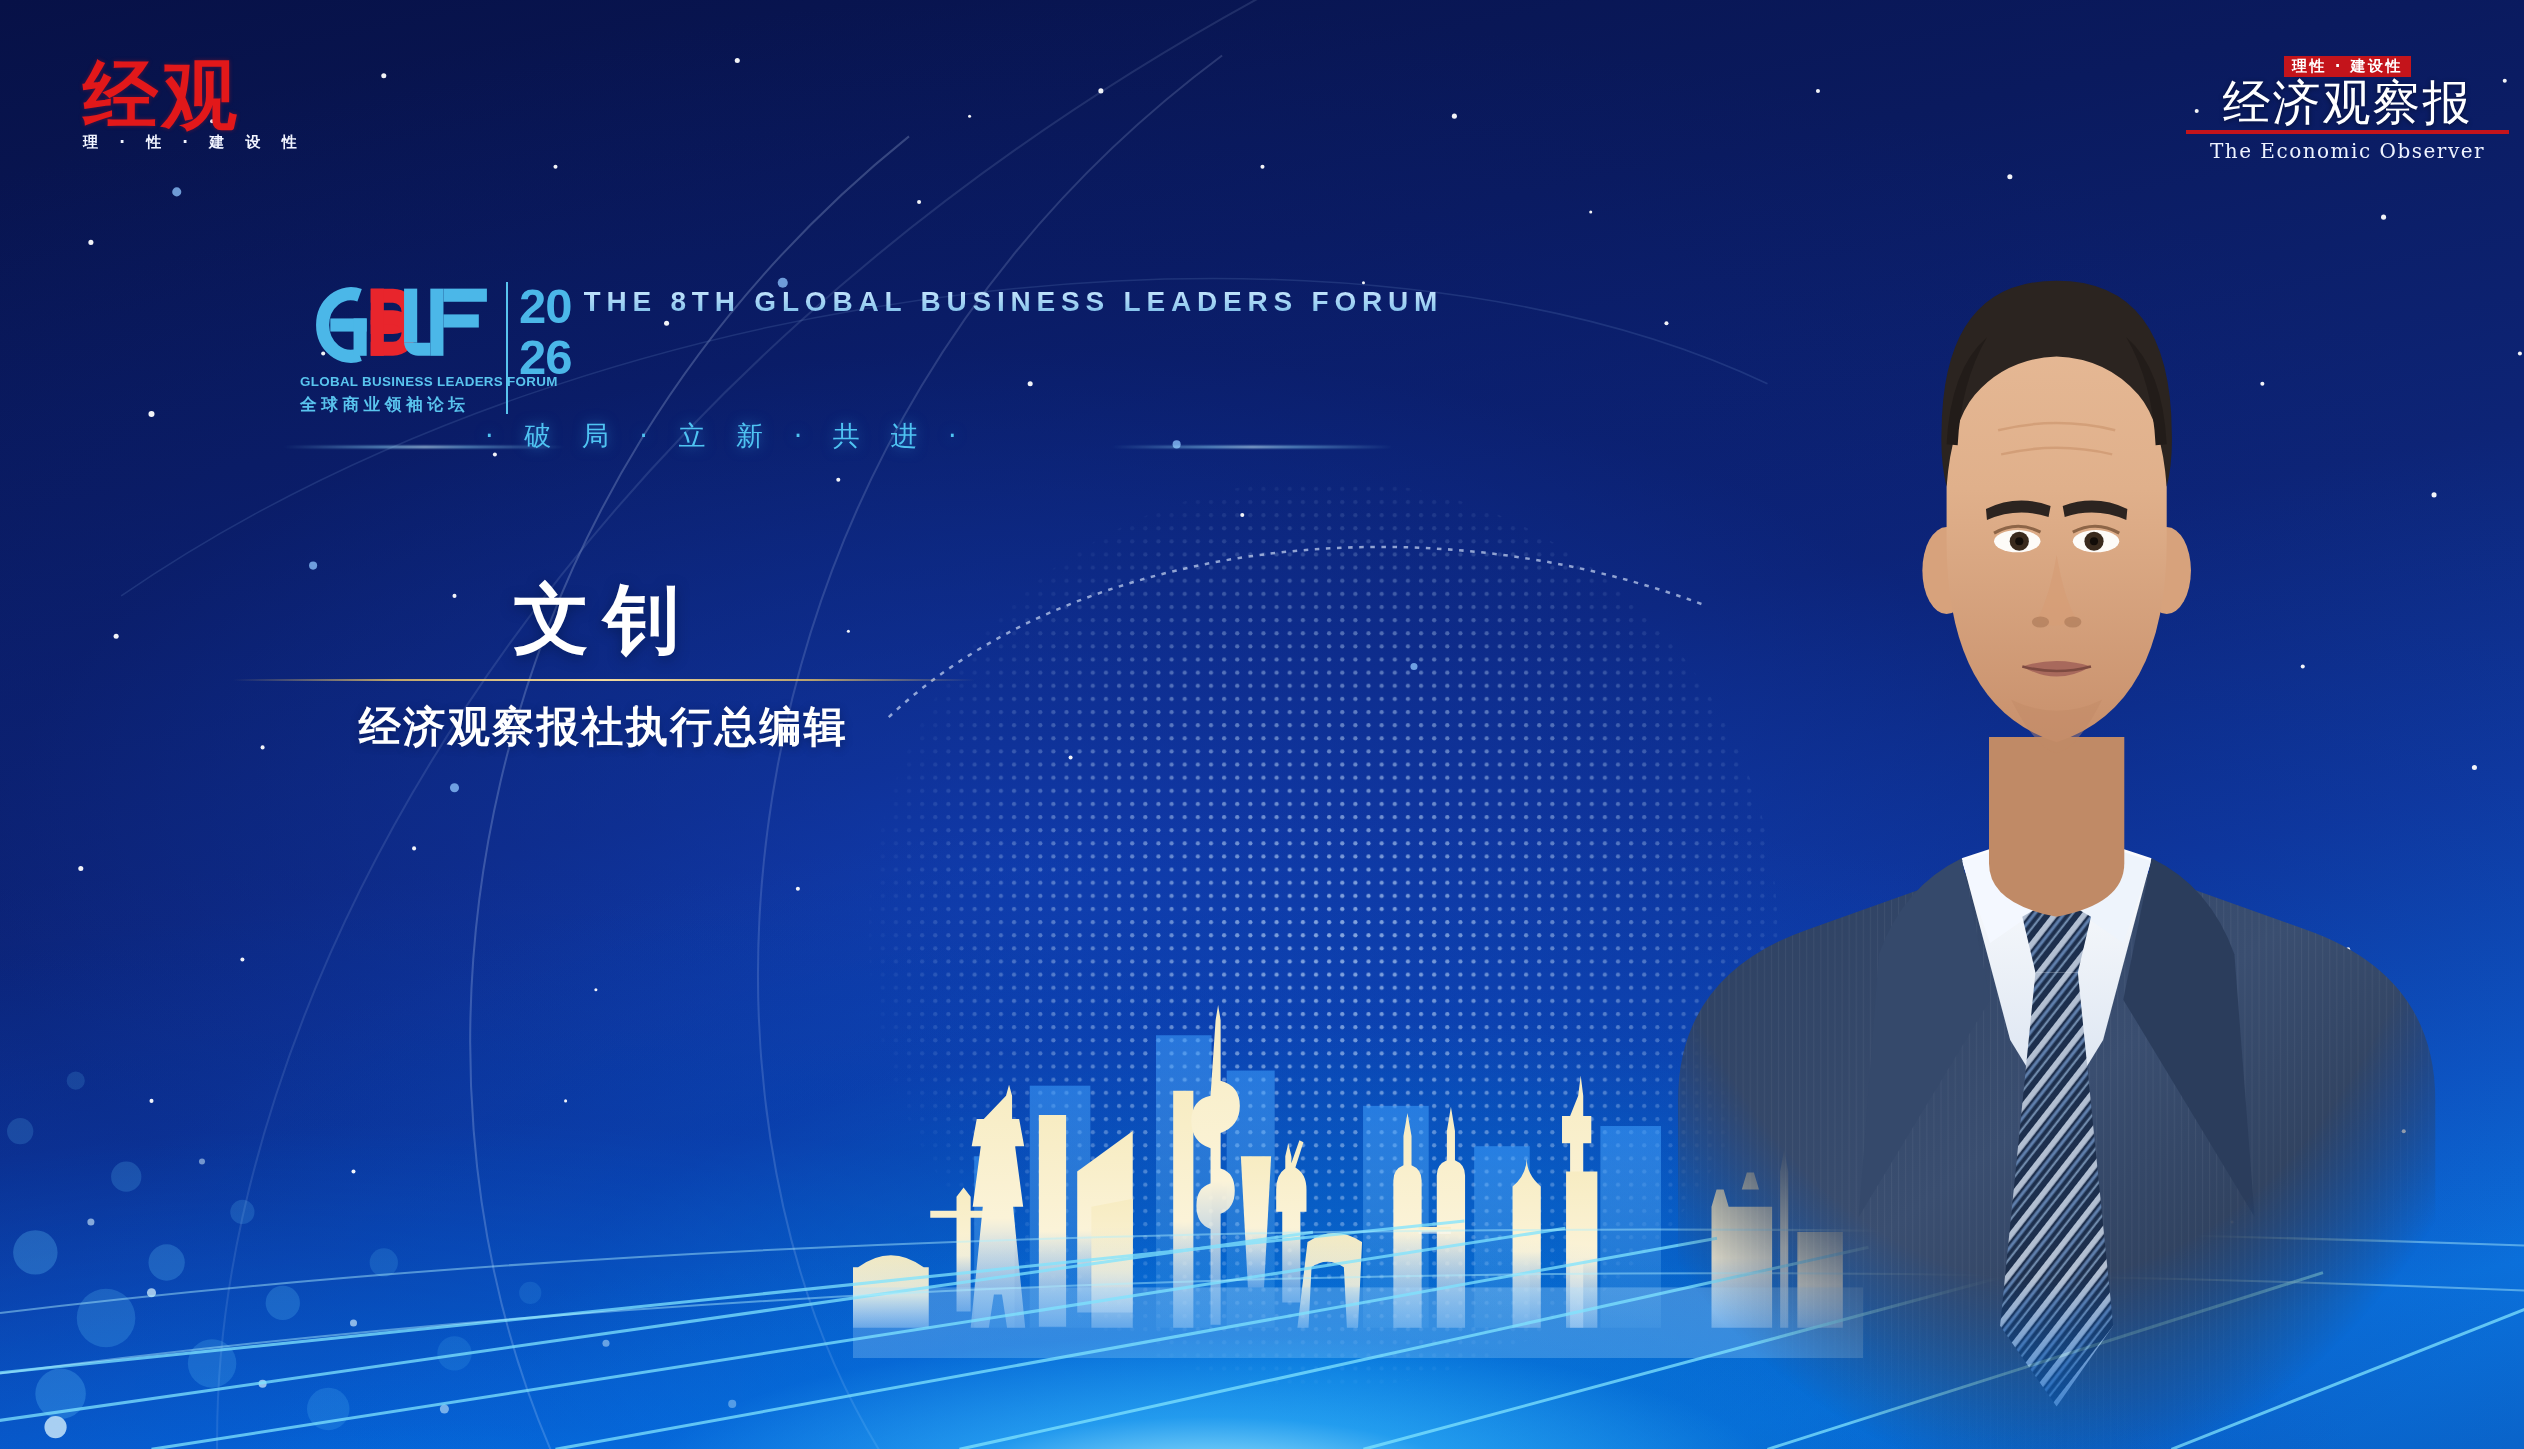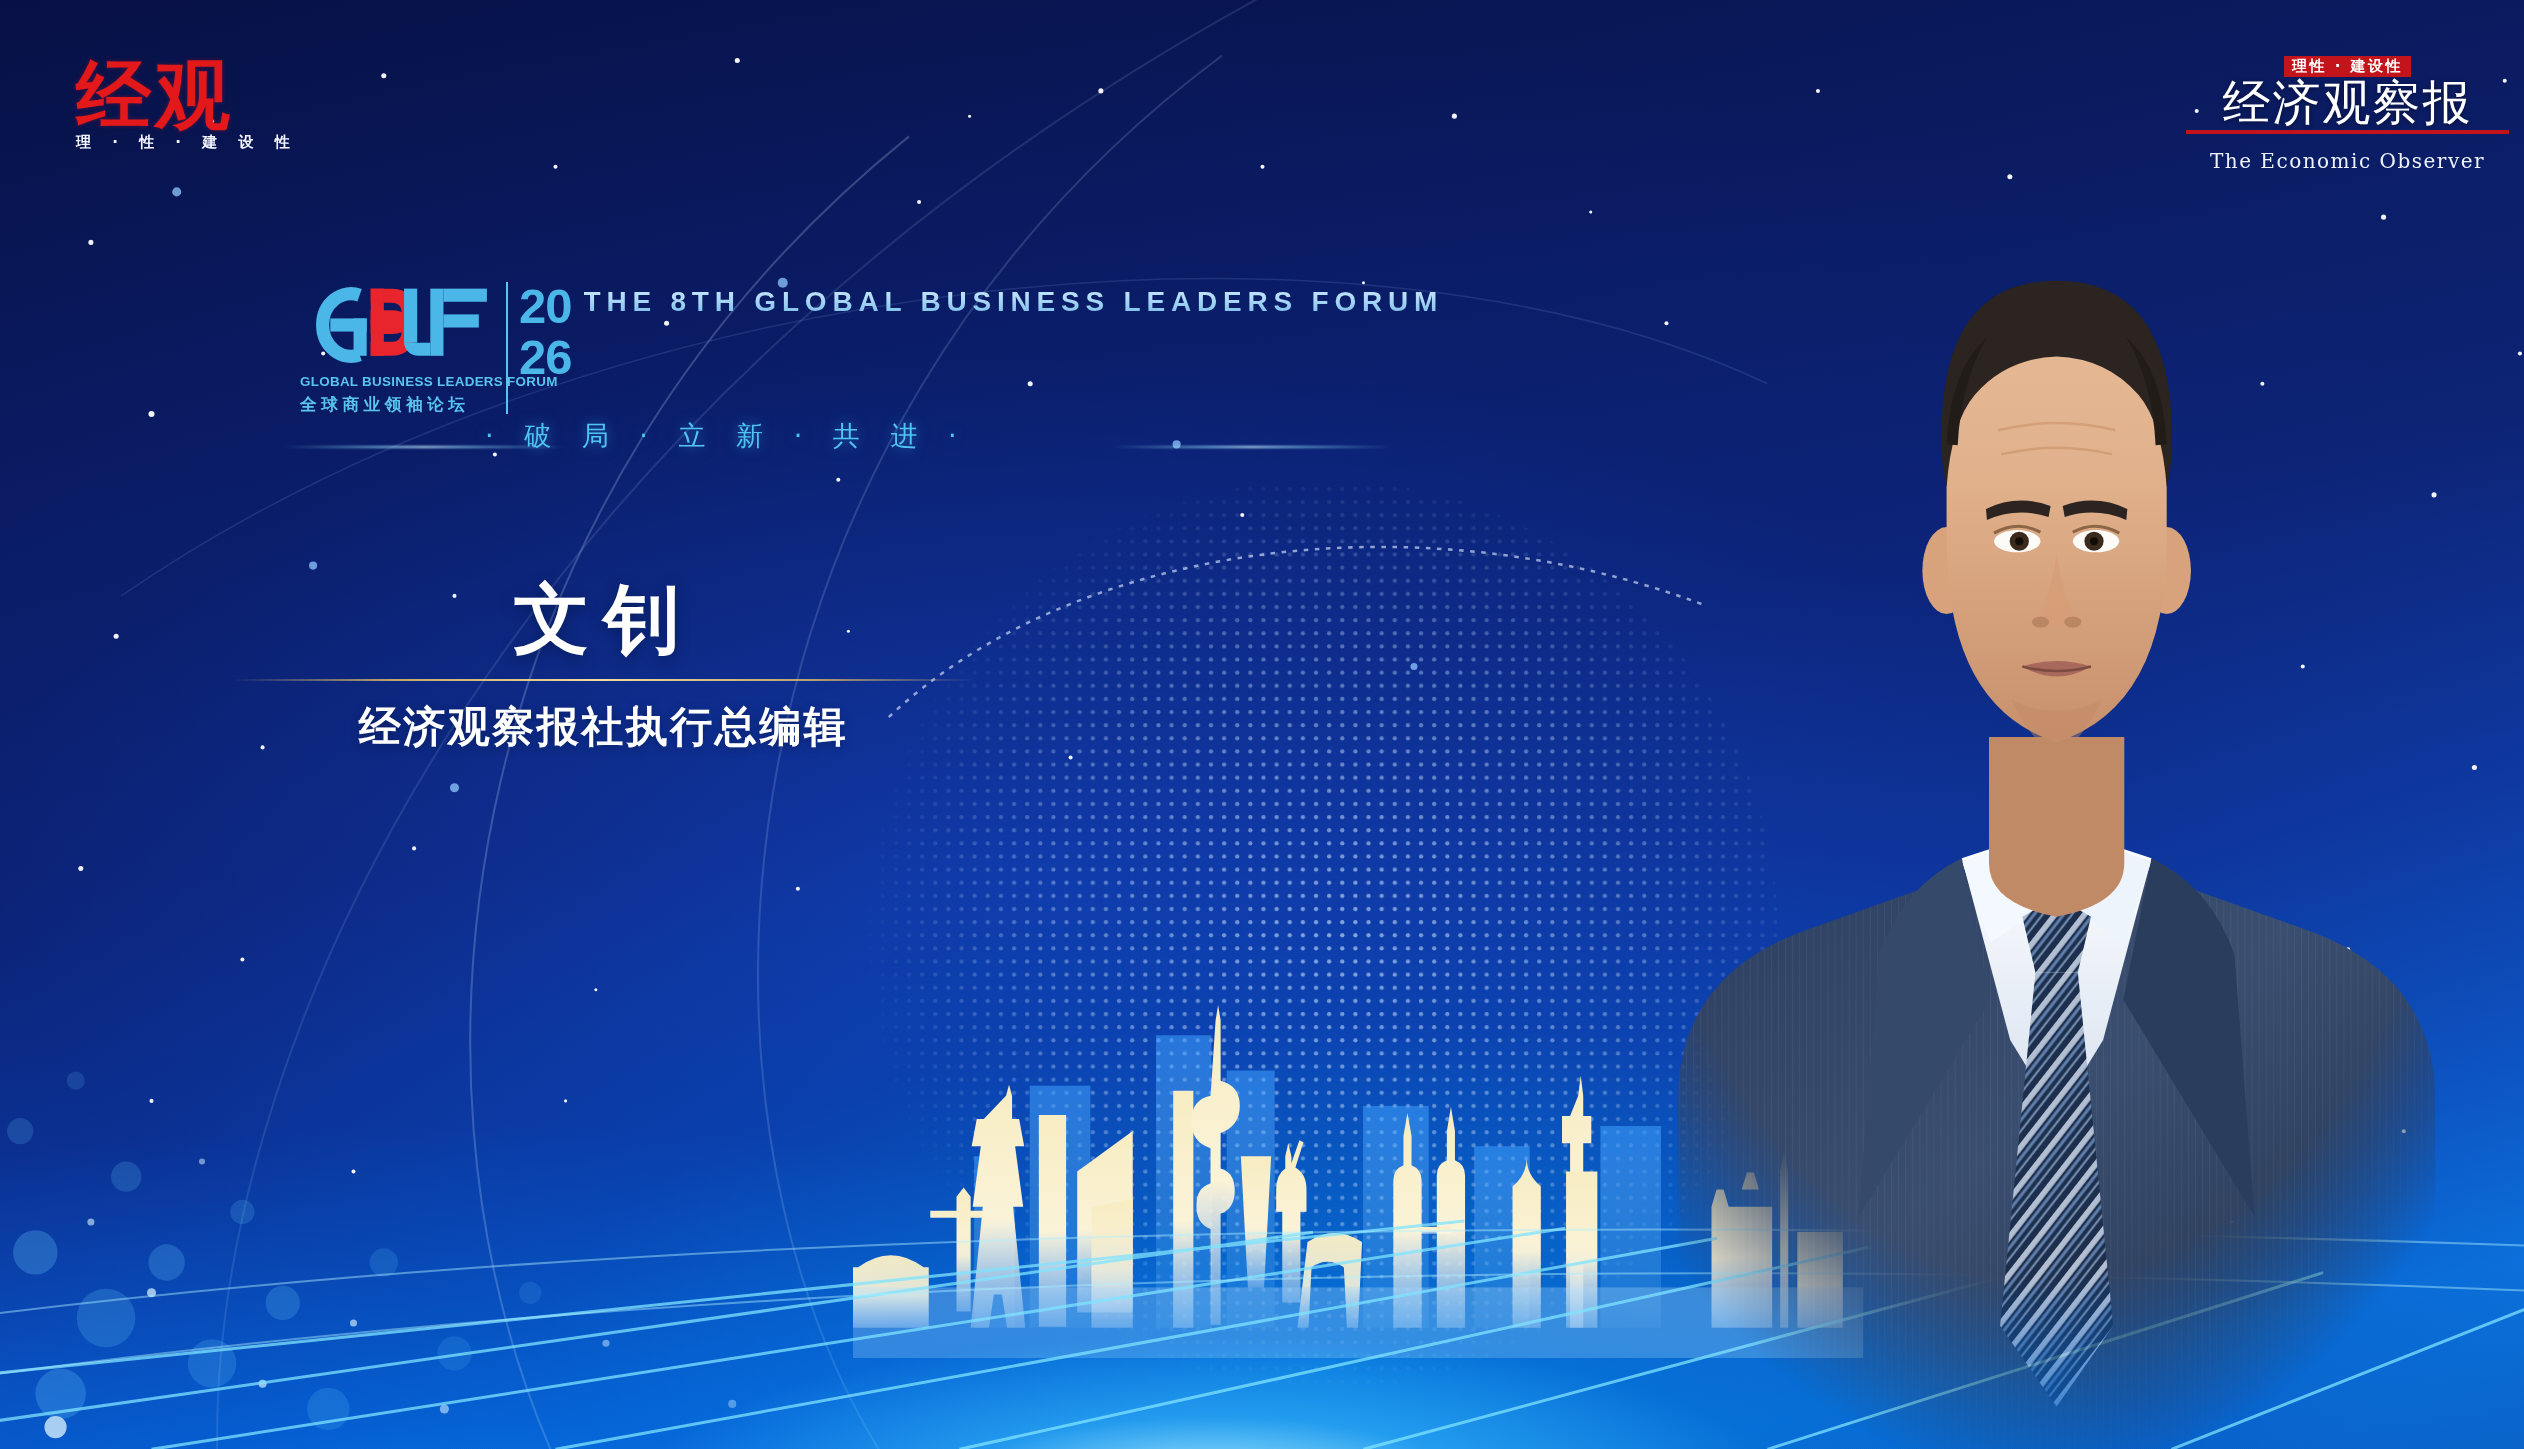--- a/index.html
+++ b/index.html
@@ -24,21 +24,21 @@
     background:
       radial-gradient(ellipse 55% 130% at 47% 112%, rgba(170,240,255,.95) 0%, rgba(60,190,255,.55) 18%, rgba(10,120,230,.22) 40%, rgba(0,0,0,0) 70%);
     pointer-events:none;
   }
   .glowbar{
     position:absolute;height:1.5px;left:0;right:0;
     background:linear-gradient(90deg,rgba(120,210,255,0) 0%,rgba(150,225,255,.75) 35%,rgba(200,240,255,.9) 50%,rgba(150,225,255,.7) 65%,rgba(120,210,255,0) 100%);
     filter:blur(0.8px);pointer-events:none;
   }
   
-  .logo-left{position:absolute;left:76px;top:58px;width:237px;}
+  .logo-left{position:absolute;left:83px;top:58px;width:237px;}
   .logo-left .cn{
     font-size:75px;font-weight:900;color:#e2181a;letter-spacing:4px;line-height:1;
     font-family:"DejaVu Sans","Liberation Sans",sans-serif;
     text-shadow:0 0 4px rgba(226,24,26,.35);
   }
   .logo-left .sub{
     margin-top:0;font-size:15px;color:#f2f5ff;letter-spacing:8px;font-weight:700;
     font-family:"DejaVu Sans","Liberation Sans",sans-serif;
   }
   .logo-right{position:absolute;right:68px;top:56px;text-align:center;width:323px;}
@@ -47,21 +47,21 @@
     letter-spacing:2.5px;padding:2.5px 8px 3.5px;line-height:1;
     font-family:"DejaVu Sans","Liberation Sans",sans-serif;
   }
   .logo-right .name{
     font-size:48px;font-weight:400;color:#ffffff;letter-spacing:2px;line-height:1.05;
     font-family:"DejaVu Serif","Liberation Serif",serif;
     text-shadow:0 1px 5px rgba(0,0,0,.45);
   }
   .logo-right .rule{height:3.5px;background:#c4141b;margin:3px auto 0;width:100%;}
   .logo-right .en{
-    margin-top:15px;font-size:20px;color:#eef3ff;letter-spacing:1.5px;
+    margin-top:5px;font-size:20px;color:#eef3ff;letter-spacing:1.5px;
     font-family:"DejaVu Serif","Liberation Serif",serif;
   }
   
   .forum-block{position:absolute;left:300px;top:279px;}
   .forum-top{display:flex;align-items:flex-start;}
   .gblf{width:197px;}
   .gblf-mark{font-size:0;line-height:0;}
   .gblf-sub-en{
     margin-top:3px;font-size:13.4px;color:#59c4ee;letter-spacing:0.3px;font-weight:600;white-space:nowrap;
     font-family:"Liberation Sans","DejaVu Sans",sans-serif;

